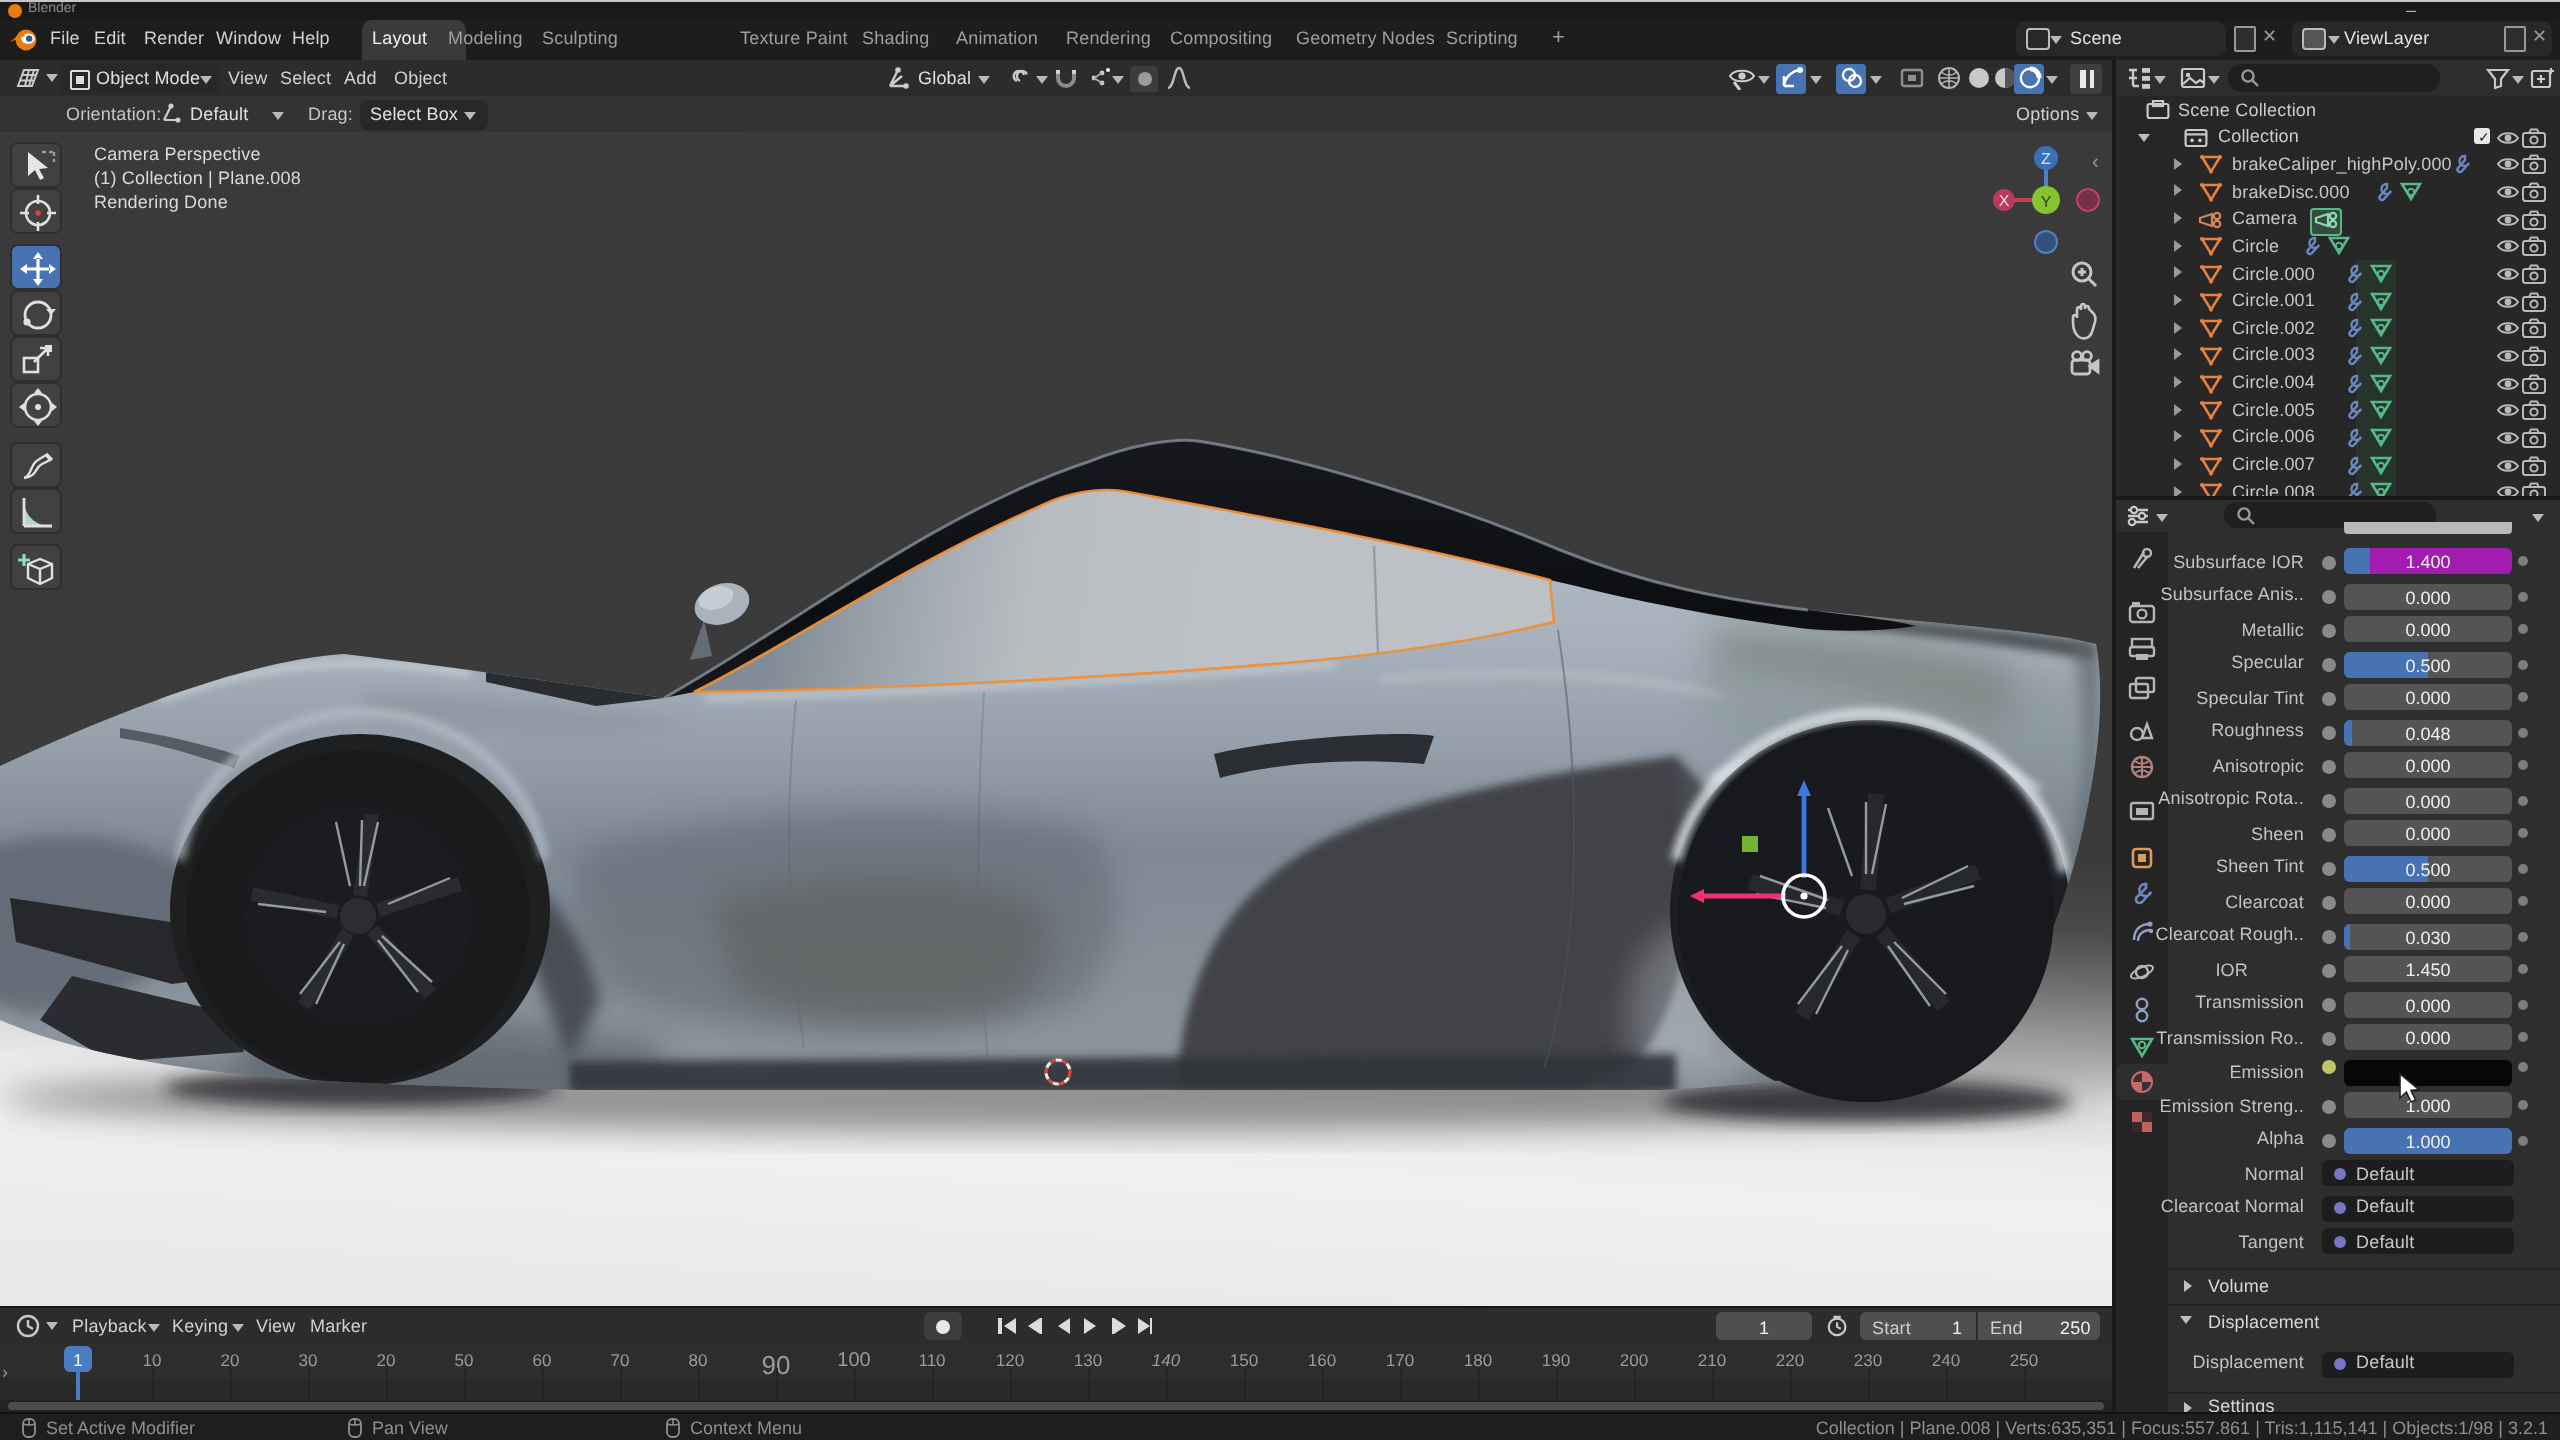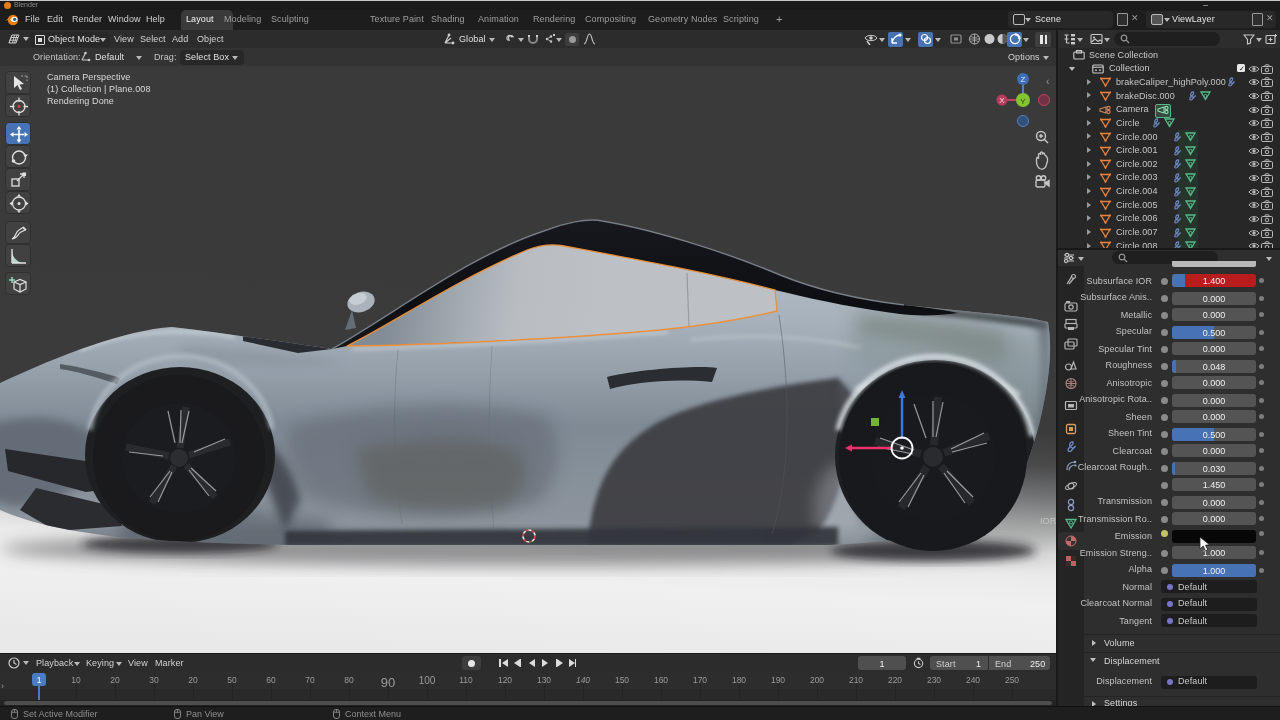--- a/index.html
+++ b/index.html
@@ -906,21 +906,21 @@
       <circle cx="7" cy="7" r="5" fill="#333" stroke="#c96a6a" stroke-width="1"></circle>
       <path d="M7 2 A5 5 0 0 1 12 7 L7 7 Z" fill="#c96a6a"></path>
       <path d="M2 7 A5 5 0 0 0 7 12 L7 7 Z" fill="#c96a6a"></path>
     </svg>
   <svg class="abs" style="left:1064px;top:554px" width="14" height="14" viewBox="0 0 14 14">
       <rect x="2" y="2" width="10" height="10" fill="#3a2a2a"></rect>
       <path d="M2 2 h5 v5 h-5 Z M7 7 h5 v5 h-5 Z" fill="#c06060"></path>
     </svg>
   <div class="abs txt" style="left:1040px;top:276px;width:112px;text-align:right;color:#c3c3c3;">Subsurface IOR</div>
     <div class="abs" style="left:1161px;top:278px;width:7px;height:7px;border-radius:50%;background:#8a8a8a;"></div>
-    <div class="abs" style="left:1172px;top:274px;width:84px;height:13px;background:#b91c1c;border-radius:3px;overflow:hidden;">
+    <div class="abs" style="left:1172px;top:274px;width:84px;height:13px;background:#a21caf;border-radius:3px;overflow:hidden;">
       <div class="abs" style="left:0;top:0;width:13px;height:13px;background:#4772b3;"></div>
       <div class="abs" style="left:0;top:2px;width:84px;text-align:center;color:#f0f0f0;font-size:9px;">1.400</div>
     </div>
     <div class="abs" style="left:1259px;top:278px;width:5px;height:5px;border-radius:50%;background:#7d7d7d;"></div>
   <div class="abs txt" style="left:1040px;top:292px;width:112px;text-align:right;color:#c3c3c3;">Subsurface Anis..</div>
     <div class="abs" style="left:1161px;top:295px;width:7px;height:7px;border-radius:50%;background:#8a8a8a;"></div>
     <div class="abs" style="left:1172px;top:292px;width:84px;height:13px;background:#545454;border-radius:3px;overflow:hidden;">
       <div class="abs" style="left:0;top:2px;width:84px;text-align:center;color:#f0f0f0;font-size:9px;">0.000</div>
     </div>
     <div class="abs" style="left:1259px;top:296px;width:5px;height:5px;border-radius:50%;background:#7d7d7d;"></div>
@@ -981,21 +981,21 @@
       <div class="abs" style="left:0;top:2px;width:84px;text-align:center;color:#f0f0f0;font-size:9px;">0.000</div>
     </div>
     <div class="abs" style="left:1259px;top:448px;width:5px;height:5px;border-radius:50%;background:#7d7d7d;"></div>
   <div class="abs txt" style="left:1040px;top:462px;width:112px;text-align:right;color:#c3c3c3;">Clearcoat Rough..</div>
     <div class="abs" style="left:1161px;top:465px;width:7px;height:7px;border-radius:50%;background:#8a8a8a;"></div>
     <div class="abs" style="left:1172px;top:462px;width:84px;height:13px;background:#545454;border-radius:3px;overflow:hidden;">
       <div class="abs" style="left:0;top:0;width:3px;height:13px;background:#4772b3;"></div>
       <div class="abs" style="left:0;top:2px;width:84px;text-align:center;color:#f0f0f0;font-size:9px;">0.030</div>
     </div>
     <div class="abs" style="left:1259px;top:466px;width:5px;height:5px;border-radius:50%;background:#7d7d7d;"></div>
-  <div class="abs txt" style="left:1040px;top:480px;width:112px;color:#c3c3c3;margin-top:36px;">IOR</div>
+  <div class="abs txt" style="left:1012px;top:480px;width:112px;text-align:right;color:#c3c3c3;">IOR</div>
     <div class="abs" style="left:1161px;top:482px;width:7px;height:7px;border-radius:50%;background:#8a8a8a;"></div>
     <div class="abs" style="left:1172px;top:478px;width:84px;height:13px;background:#545454;border-radius:3px;overflow:hidden;">
       <div class="abs" style="left:0;top:2px;width:84px;text-align:center;color:#f0f0f0;font-size:9px;">1.450</div>
     </div>
     <div class="abs" style="left:1259px;top:482px;width:5px;height:5px;border-radius:50%;background:#7d7d7d;"></div>
   <div class="abs txt" style="left:1040px;top:496px;width:112px;text-align:right;color:#c3c3c3;">Transmission</div>
     <div class="abs" style="left:1161px;top:499px;width:7px;height:7px;border-radius:50%;background:#8a8a8a;"></div>
     <div class="abs" style="left:1172px;top:496px;width:84px;height:13px;background:#545454;border-radius:3px;overflow:hidden;">
       <div class="abs" style="left:0;top:2px;width:84px;text-align:center;color:#f0f0f0;font-size:9px;">0.000</div>
     </div>
@@ -1198,13 +1198,14 @@
       <path d="M0.5 3 Q3.5 4 6.5 3" stroke="#8f8f8f" stroke-width="0.8" fill="none"></path>
       <path d="M3.5 0.5 L3.5 3.5" stroke="#8f8f8f" stroke-width="0.8"></path>
     </svg>
   <div class="abs" style="left:186px;top:709px;color:#8f8f8f;font-size:9px;white-space:nowrap;">Pan View</div>
   <svg class="abs" style="left:333px;top:708.5px" width="7" height="10" viewBox="0 0 7 10">
       <rect x="0.5" y="0.5" width="6" height="9" rx="2.5" fill="none" stroke="#8f8f8f" stroke-width="0.9"></rect>
       <path d="M0.5 3 Q3.5 4 6.5 3" stroke="#8f8f8f" stroke-width="0.8" fill="none"></path>
       <path d="M3.5 0.5 L3.5 3.5" stroke="#8f8f8f" stroke-width="0.8"></path>
     </svg>
   <div class="abs" style="left:345px;top:709px;color:#8f8f8f;font-size:9px;white-space:nowrap;">Context Menu</div>
+  <div class="abs" style="left:874px;top:709px;width:400px;text-align:right;color:#8f8f8f;font-size:9px;white-space:nowrap;">Collection | Plane.008 | Verts:635,351 | Focus:557.861 | Tris:1,115,141 | Objects:1/98 | 3.2.1</div>
 </div>
 
 </body></html>

